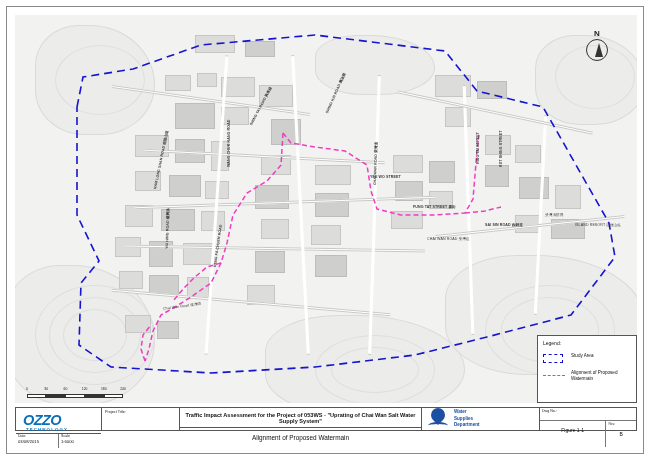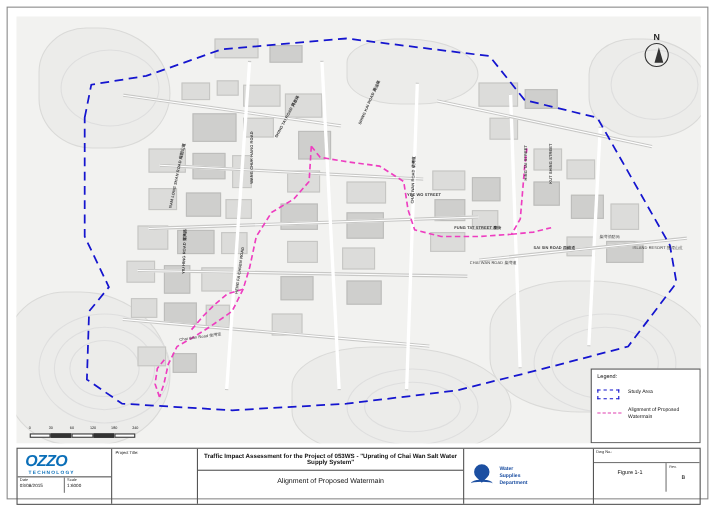--- a/index.html
+++ b/index.html
@@ -132,21 +132,21 @@
   .sym-align {
     border-top: 1.1px dashed #e040b0;
     margin-top: 4px;
     width: 22px;
   }
 
   
   #tblock {
     position: absolute;
     left: 8px; top: 400px;
-    width: 622px; height: 52px;
+    width: 622px; height: 24px;
     border: 0.8px solid #555;
     display: flex;
   }
   .tb-cell { border-right: 0.8px solid #555; position: relative; }
   .tb-cell:last-child { border-right: none; }
 
   #tb-logo { width: 86px; }
   #tb-logo .logoband {
     position: absolute; left: 0; top: 0; width: 100%; height: 26px;
     border-bottom: 0.8px solid #555;

